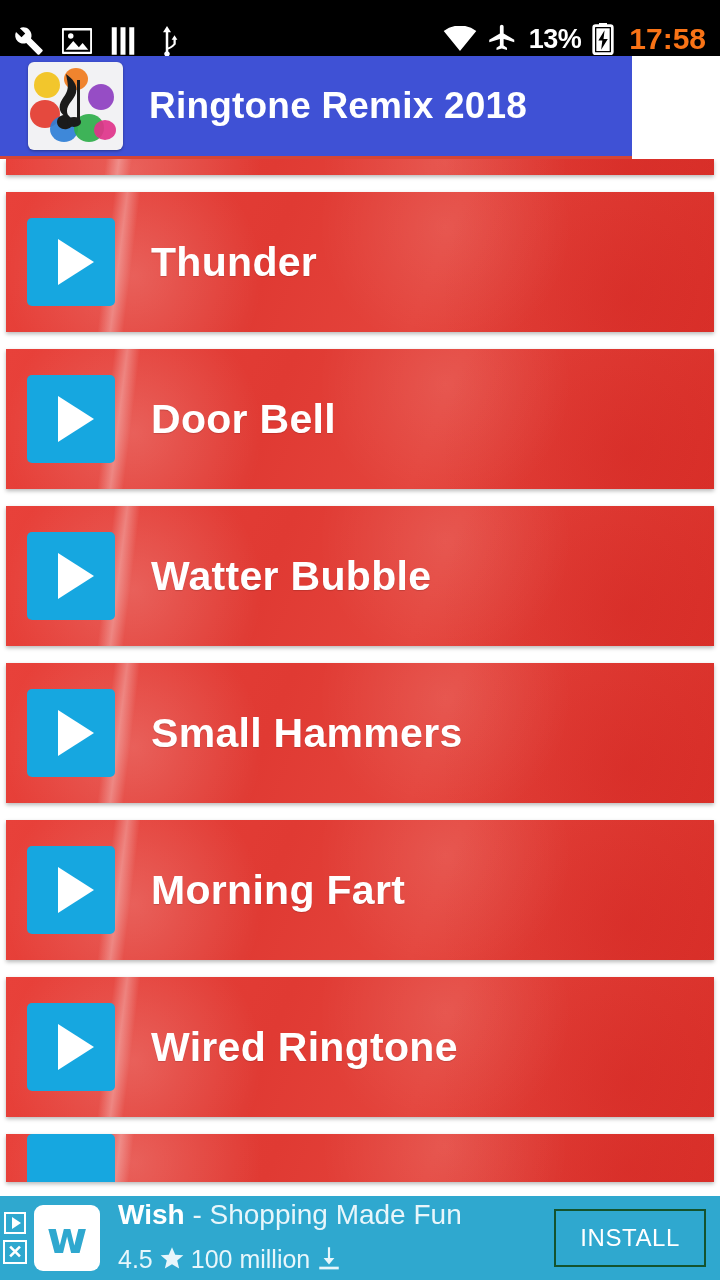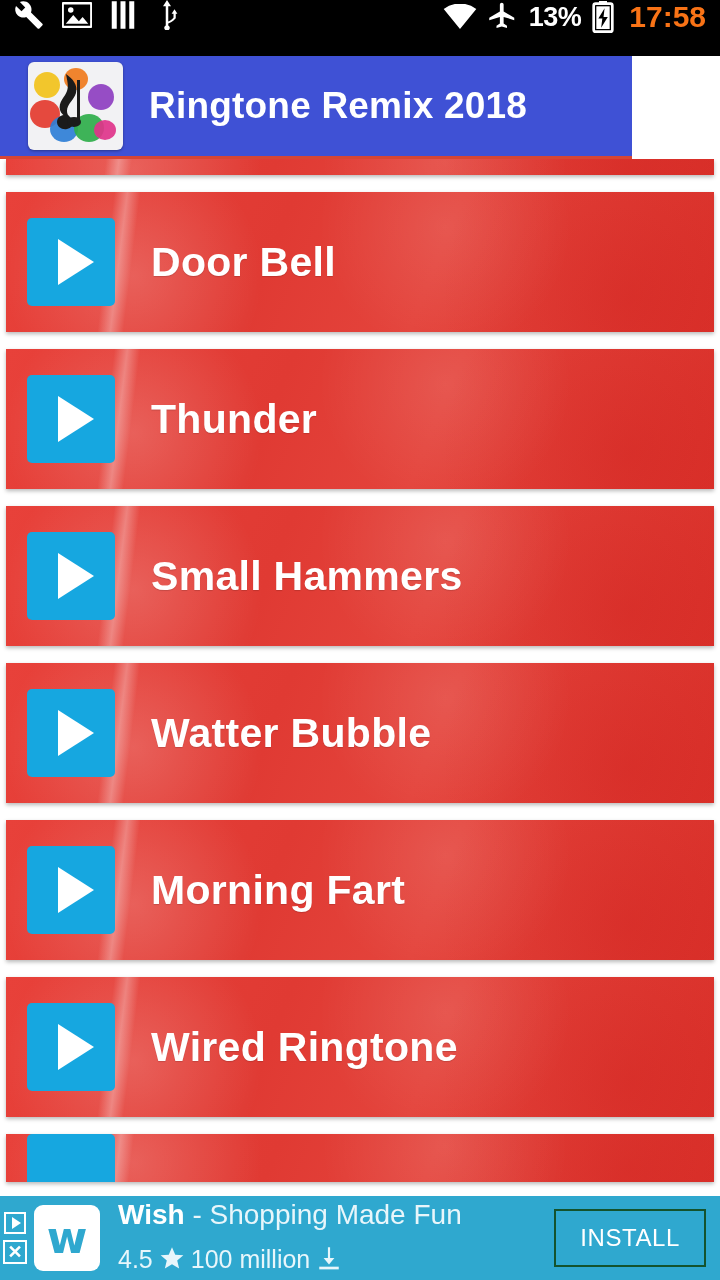--- a/index.html
+++ b/index.html
@@ -16,21 +16,21 @@
   }
 
   
   .status-bar {
     position: absolute;
     top: 0; left: 0;
     width: 720px;
     height: 56px;
     background: #000000;
     display: flex;
-    align-items: flex-start;
+    align-items: flex-end;
     box-sizing: border-box;
     padding: 0 14px;
   }
   .status-left {
     display: flex;
     align-items: center;
     gap: 18px;
     flex: 1;
   }
   .status-right {
@@ -342,42 +342,42 @@
 </div>
 
 <div class="list-area">
 
   <div class="row row-partial-top"></div>
 
   <div class="row">
     <div class="play-btn">
         <div class="play-tri"></div>
       </div>
+    <div class="row-label">Thunder</div>
+  </div>
+
+  <div class="row">
+    <div class="play-btn">
+        <div class="play-tri"></div>
+      </div>
     <div class="row-label">Door Bell</div>
   </div>
 
   <div class="row">
     <div class="play-btn">
         <div class="play-tri"></div>
       </div>
-    <div class="row-label">Thunder</div>
+    <div class="row-label">Watter Bubble</div>
   </div>
 
   <div class="row">
     <div class="play-btn">
         <div class="play-tri"></div>
       </div>
     <div class="row-label">Small Hammers</div>
-  </div>
-
-  <div class="row">
-    <div class="play-btn">
-        <div class="play-tri"></div>
-      </div>
-    <div class="row-label">Watter Bubble</div>
   </div>
 
   <div class="row">
     <div class="play-btn">
         <div class="play-tri"></div>
       </div>
     <div class="row-label">Morning Fart</div>
   </div>
 
   <div class="row">

